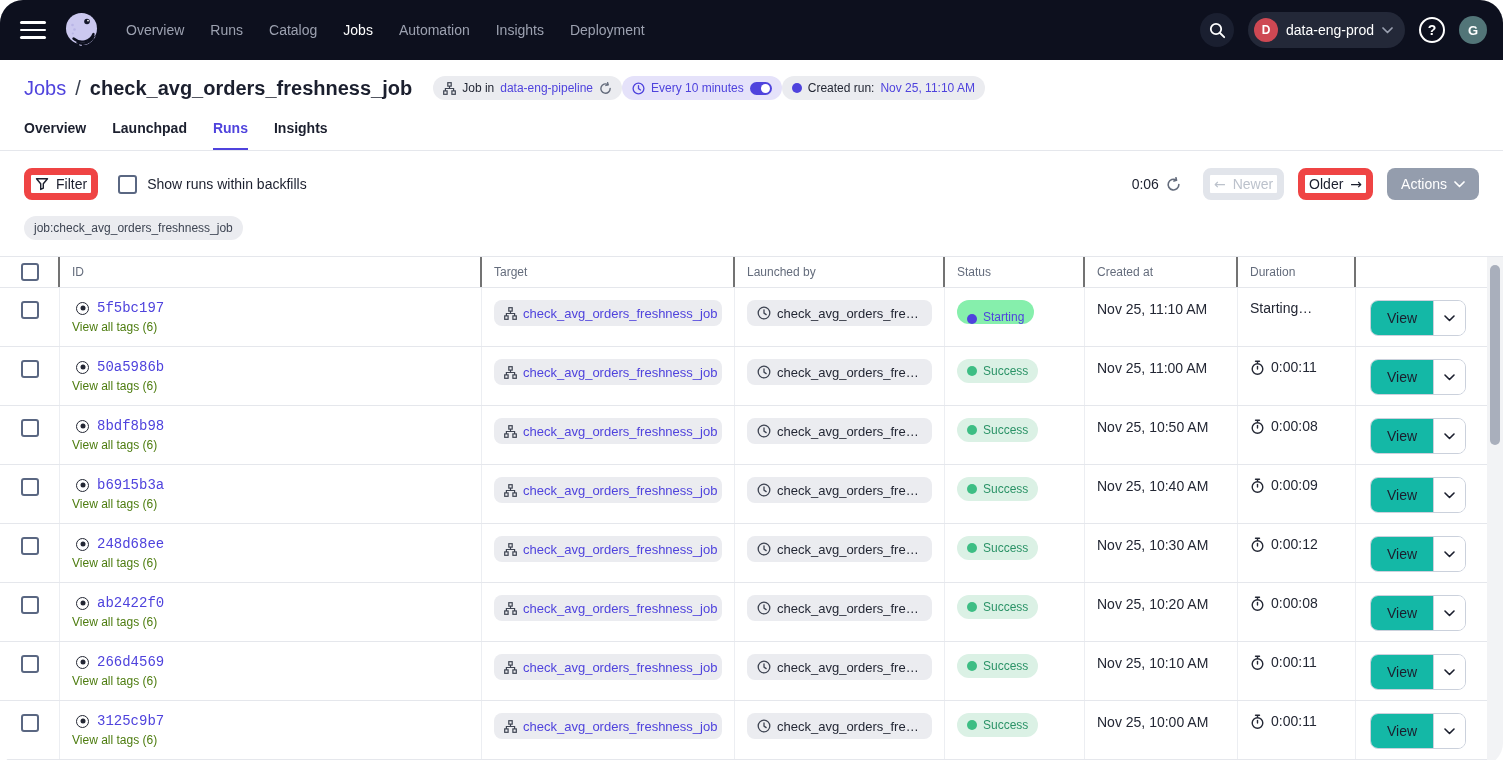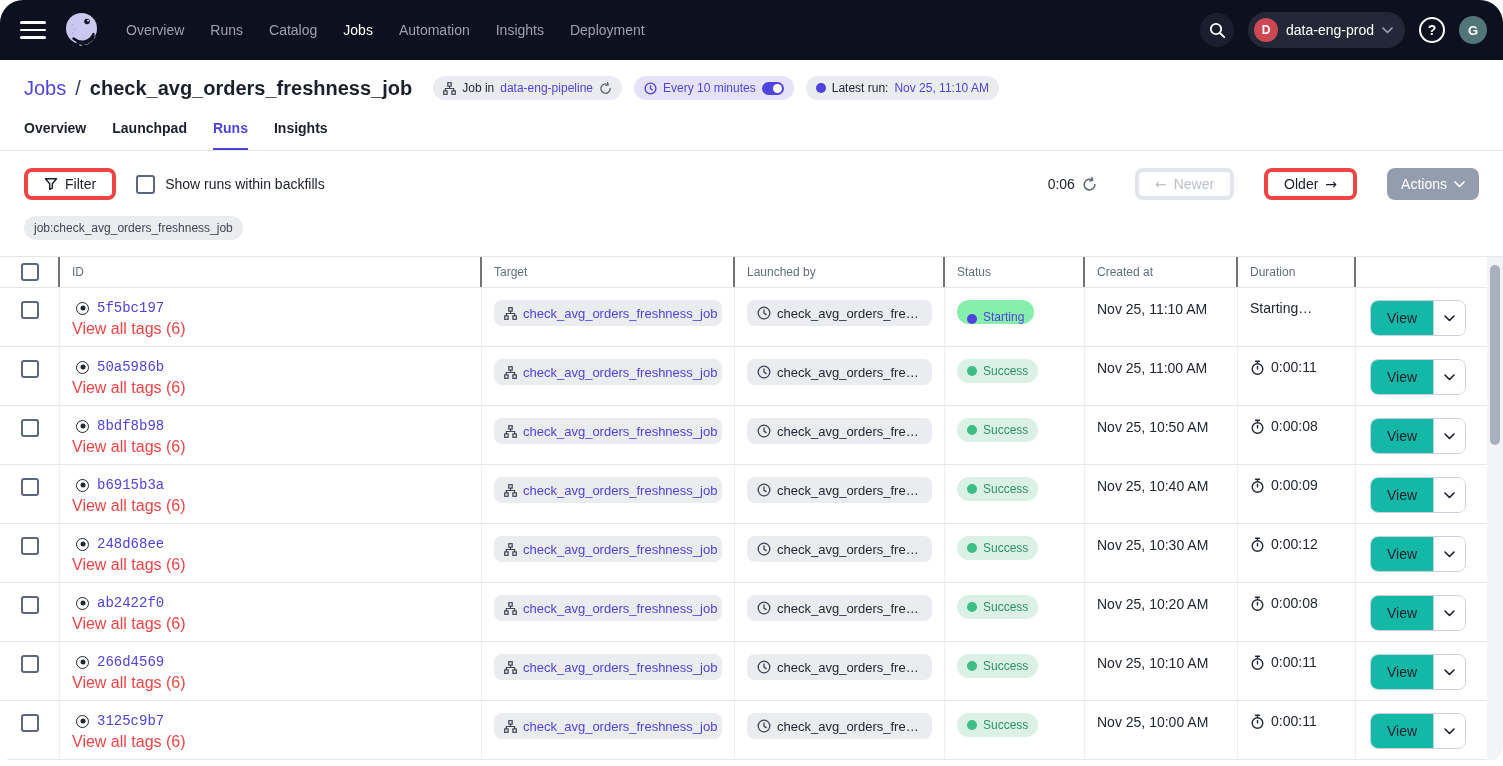--- a/index.html
+++ b/index.html
@@ -21,42 +21,42 @@
   .env-label { color:#fff; font-size:14px; font-weight:500; }
   .help-btn { width:26px; height:26px; border-radius:50%; border:2px solid #fff; background:none; color:#fff; font-size:14px; font-weight:700; display:flex; align-items:center; justify-content:center; cursor:pointer; }
   .avatar { width:28px; height:28px; border-radius:50%; background:#527578; color:#fff; font-size:13px; font-weight:600; display:flex; align-items:center; justify-content:center; cursor:pointer; }
 
   
   .page-header { padding:16px 24px 0; }
   .crumb-row { display:flex; align-items:center; gap:9px; }
   .crumb-root { color:#4f43dd; font-size:20px; text-decoration:none; cursor:pointer; }
   .crumb-sep { color:#3a4150; font-size:20px; }
   .crumb-title { color:#1b1f2e; font-size:20px; font-weight:600; }
-  .badges { display:flex; align-items:center; gap:12px; margin-left:12px; }
+  .badges { display:flex; align-items:center; margin-left:12px; }
   .badge { height:24px; border-radius:12px; display:inline-flex; align-items:center; gap:6px; padding:0 10px; font-size:12px; color:#232734; white-space:nowrap; }
   .badge.gray { background:#ebecf0; }
   .badge.purple { background:#e5e2fa; color:#4f43dd; }
   .badge a { color:#4f43dd; text-decoration:none; cursor:pointer; }
   .dot { width:10px; height:10px; border-radius:50%; display:inline-block; }
   .dot.purple-dot { background:#4f43dd; }
   .toggle { width:22px; height:13px; border-radius:7px; background:#4f43dd; position:relative; display:inline-block; cursor:pointer; }
   .toggle::after { content:""; position:absolute; right:2px; top:2px; width:9px; height:9px; border-radius:50%; background:#fff; }
 
   .tabs { display:flex; gap:26px; margin-top:20px; border-bottom:1px solid #e5e7ec; margin-left:-24px; margin-right:-24px; padding:0 24px; }
   .tab { font-size:14px; font-weight:600; color:#1b1f2e; padding-bottom:12px; cursor:pointer; border-bottom:2px solid transparent; }
   .tab.active { color:#4f43dd; border-bottom-color:#4f43dd; }
 
   
   .toolbar { display:flex; align-items:center; padding:17px 24px 14px; }
-  .btn { height:32px; border-radius:8px; background:#fff; border:4px solid #ef4444; font-size:14px; color:#1b1f2e; display:inline-flex; align-items:center; gap:7px; padding:0 16px; cursor:pointer; font-family:inherit; }
+  .btn { height:32px; border-radius:8px; background:#fff; border:7px solid #ef4444; font-size:14px; color:#1b1f2e; display:inline-flex; align-items:center; gap:7px; padding:0 4px; cursor:pointer; font-family:inherit; }
   .btn:disabled,.btn.disabled { border-color:#e2e5eb; color:#bcc2cc; cursor:default; }
   .btn.primary-gray { background:#949dad; border:none; color:#fff; padding:0 14px; }
   .checkbox { width:19px; height:19px; border:2px solid #5a6782; border-radius:3px; background:#fff; display:inline-block; cursor:pointer; }
   .backfills { display:flex; align-items:center; gap:10px; margin-left:20px; font-size:14px; color:#1b1f2e; }
-  .toolbar-right { margin-left:auto; display:flex; align-items:center; gap:30px; }
+  .toolbar-right { margin-left:auto; display:flex; align-items:center; gap:14px; }
   .timer-wrap { display:flex; align-items:center; gap:7px; margin-right:8px; }
   .timer { font-size:14px; color:#1b1f2e; }
   .arrow { font-family:"DejaVu Sans",sans-serif; }
 
   
   .tag-row { padding:2px 24px 16px; }
   .filter-tag { display:inline-flex; align-items:center; height:24px; border-radius:12px; background:#ebecf0; padding:4px 10px; font-size:12px; color:#3e4553; }
 
   
   .table-section { position:relative; border-top:1px solid #e5e7ec; padding-right:16px; }
@@ -66,21 +66,21 @@
   .hcell:last-child { border-right:none; }
   .hcell.check-col { padding-left:21px; }
   .trow { height:59px; border-bottom:1px solid #e5e7ec; }
   .cell { padding:12px 12px 0 12px; border-right:1px solid #eceef2; overflow:hidden; }
   .cell:last-child { border-right:none; }
   .c-check { padding-left:21px; padding-top:13px; }
   .id-line { display:flex; align-items:center; gap:8px; margin-left:4px; }
   .target-icon { width:13px; height:13px; border:1.6px solid #232734; border-radius:50%; position:relative; flex:none; }
   .target-icon::after { content:""; position:absolute; left:50%; top:50%; transform:translate(-50%,-50%); width:5px; height:5px; border-radius:50%; background:#232734; }
   .id-link { font-family:"Liberation Mono","DejaVu Sans Mono",monospace; font-size:14px; color:#4f43dd; text-decoration:none; cursor:pointer; }
-  .tags-link { margin-top:4px; font-size:16px; color:#ef4444; cursor:pointer; }
+  .tags-link { margin-top:4px; font-size:12px; color:#4d7c0f; cursor:pointer; }
   .pill { display:inline-flex; align-items:center; gap:6px; height:26px; border-radius:8px; background:#ebecf0; padding:0 10px; font-size:13px; max-width:100%; cursor:pointer; }
   .pill .pill-link { color:#4f43dd; white-space:nowrap; }
   .pill .pill-text { color:#232734; white-space:nowrap; overflow:hidden; text-overflow:ellipsis; }
   .status-pill { display:inline-flex; align-items:center; gap:6px; height:24px; border-radius:12px; padding:0 10px; font-size:12px; font-weight:500; }
   .status-pill .sdot { width:10px; height:10px; border-radius:50%; }
   .status-starting { background:#86efac; color:#4f43dd;align-items:flex-end; }
   .status-starting .sdot { background:#4f43dd; }
   .status-success { background:#dbf1e5; color:#2b9367;justify-content:center; }
   .status-success .sdot { background:#3dbe84; }
   .c-created span { font-size:14px; color:#232734; }
@@ -171,21 +171,21 @@
         <span class="badge purple">
           <svg class="icon" width="13" height="13" viewBox="0 0 13 13">
               <circle cx="6.5" cy="6.5" r="5.4" fill="none" stroke="#4f43dd" stroke-width="1.3"></circle>
               <path d="M6.5 3.6v3l2 1.4" fill="none" stroke="#4f43dd" stroke-width="1.3" stroke-linecap="round"></path>
             </svg>
           <span>Every 10 minutes</span>
           <span class="toggle"></span>
         </span>
         <span class="badge gray">
           <span class="dot purple-dot"></span>
-          <span>Latest run:</span>
+          <span>Created run:</span>
           <a>Nov 25, 11:10 AM</a>
         </span>
       </div>
     </div>
     <div class="tabs">
       <span class="tab">Overview</span>
       <span class="tab">Launchpad</span>
       <span class="tab active">Runs</span>
       <span class="tab">Insights</span>
     </div>

